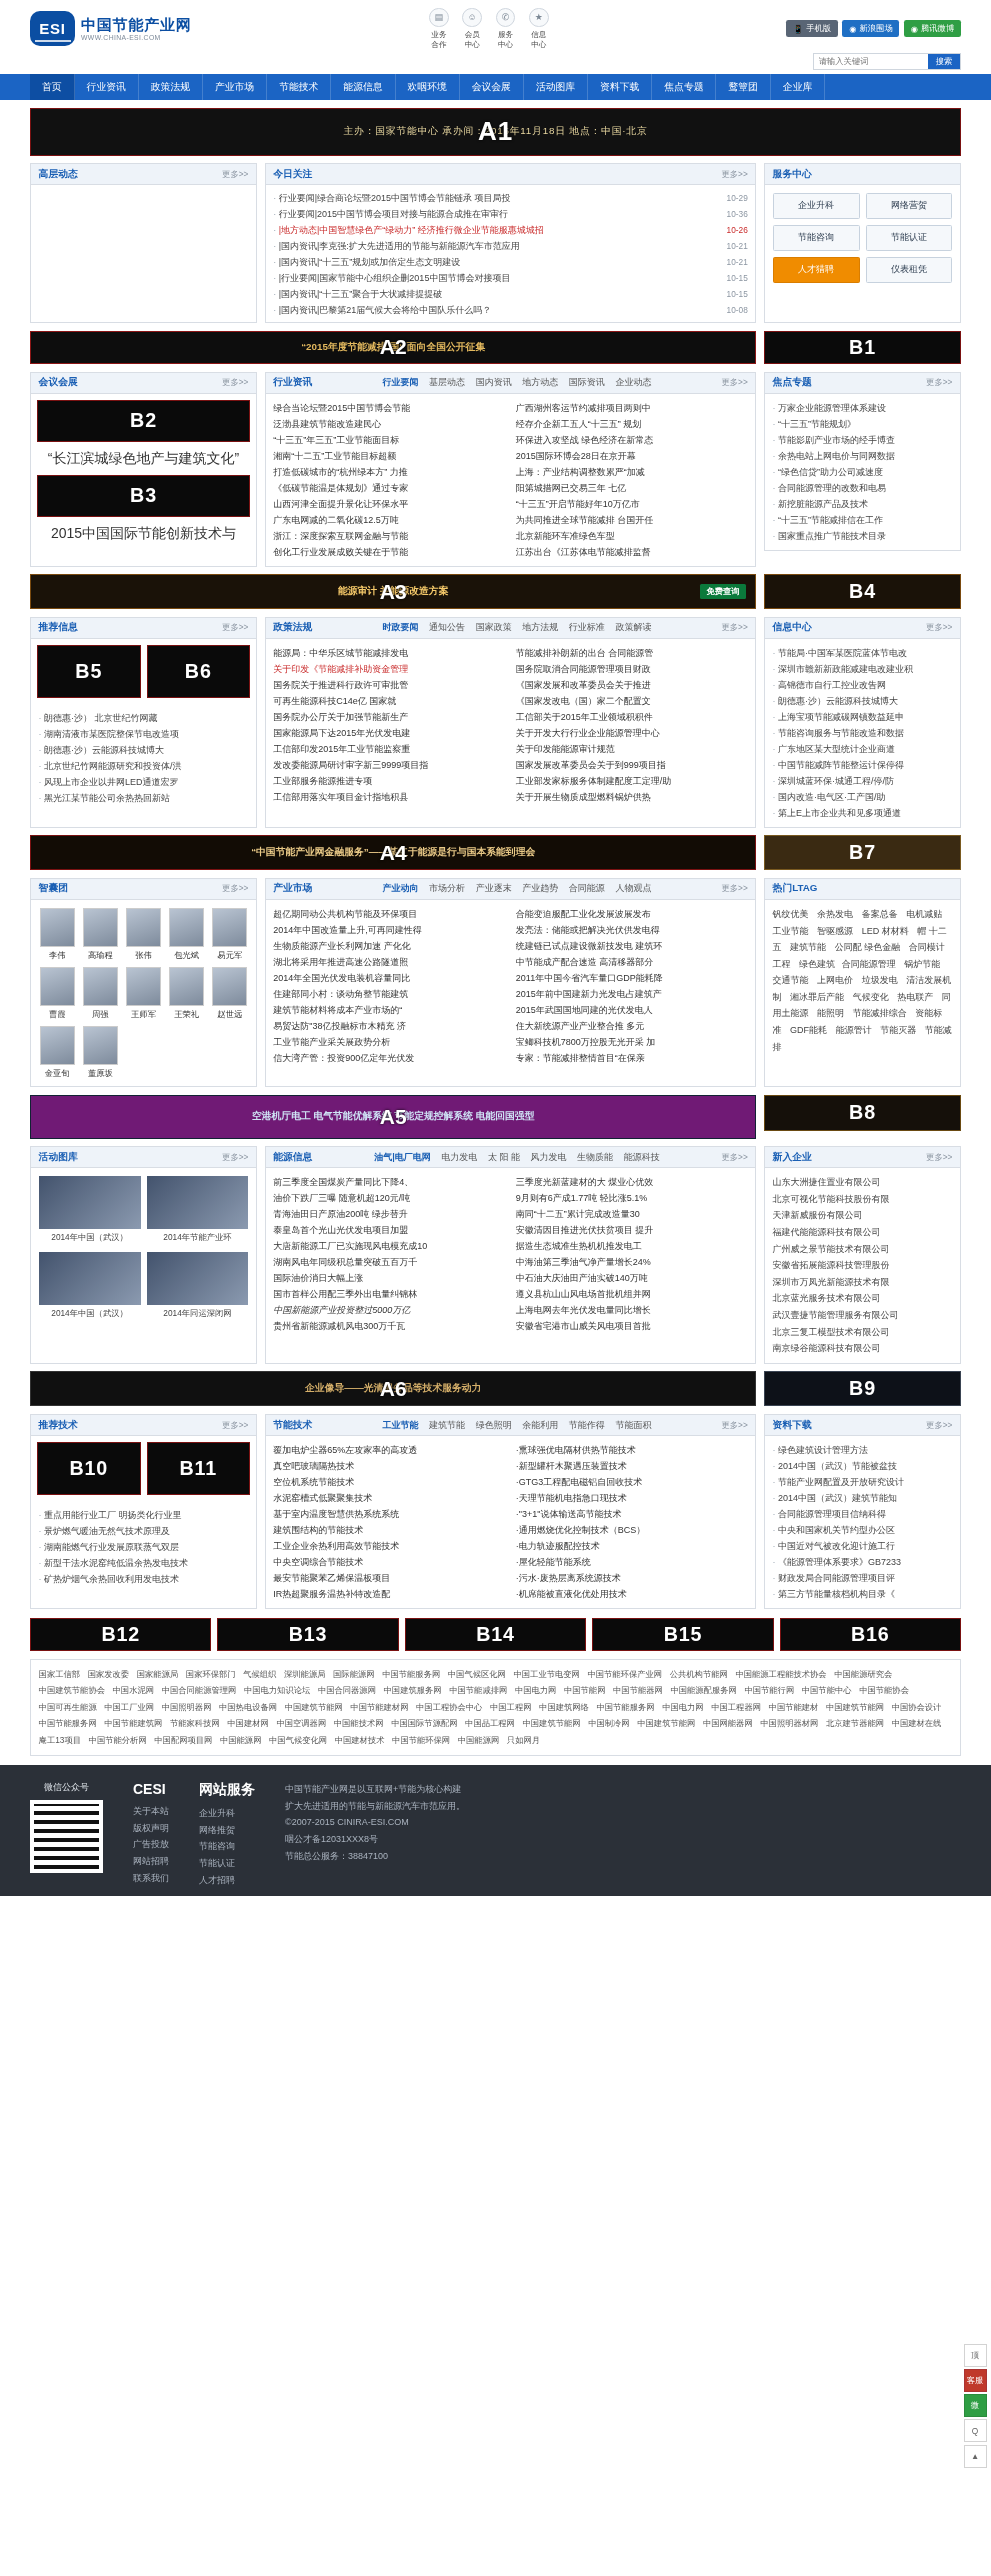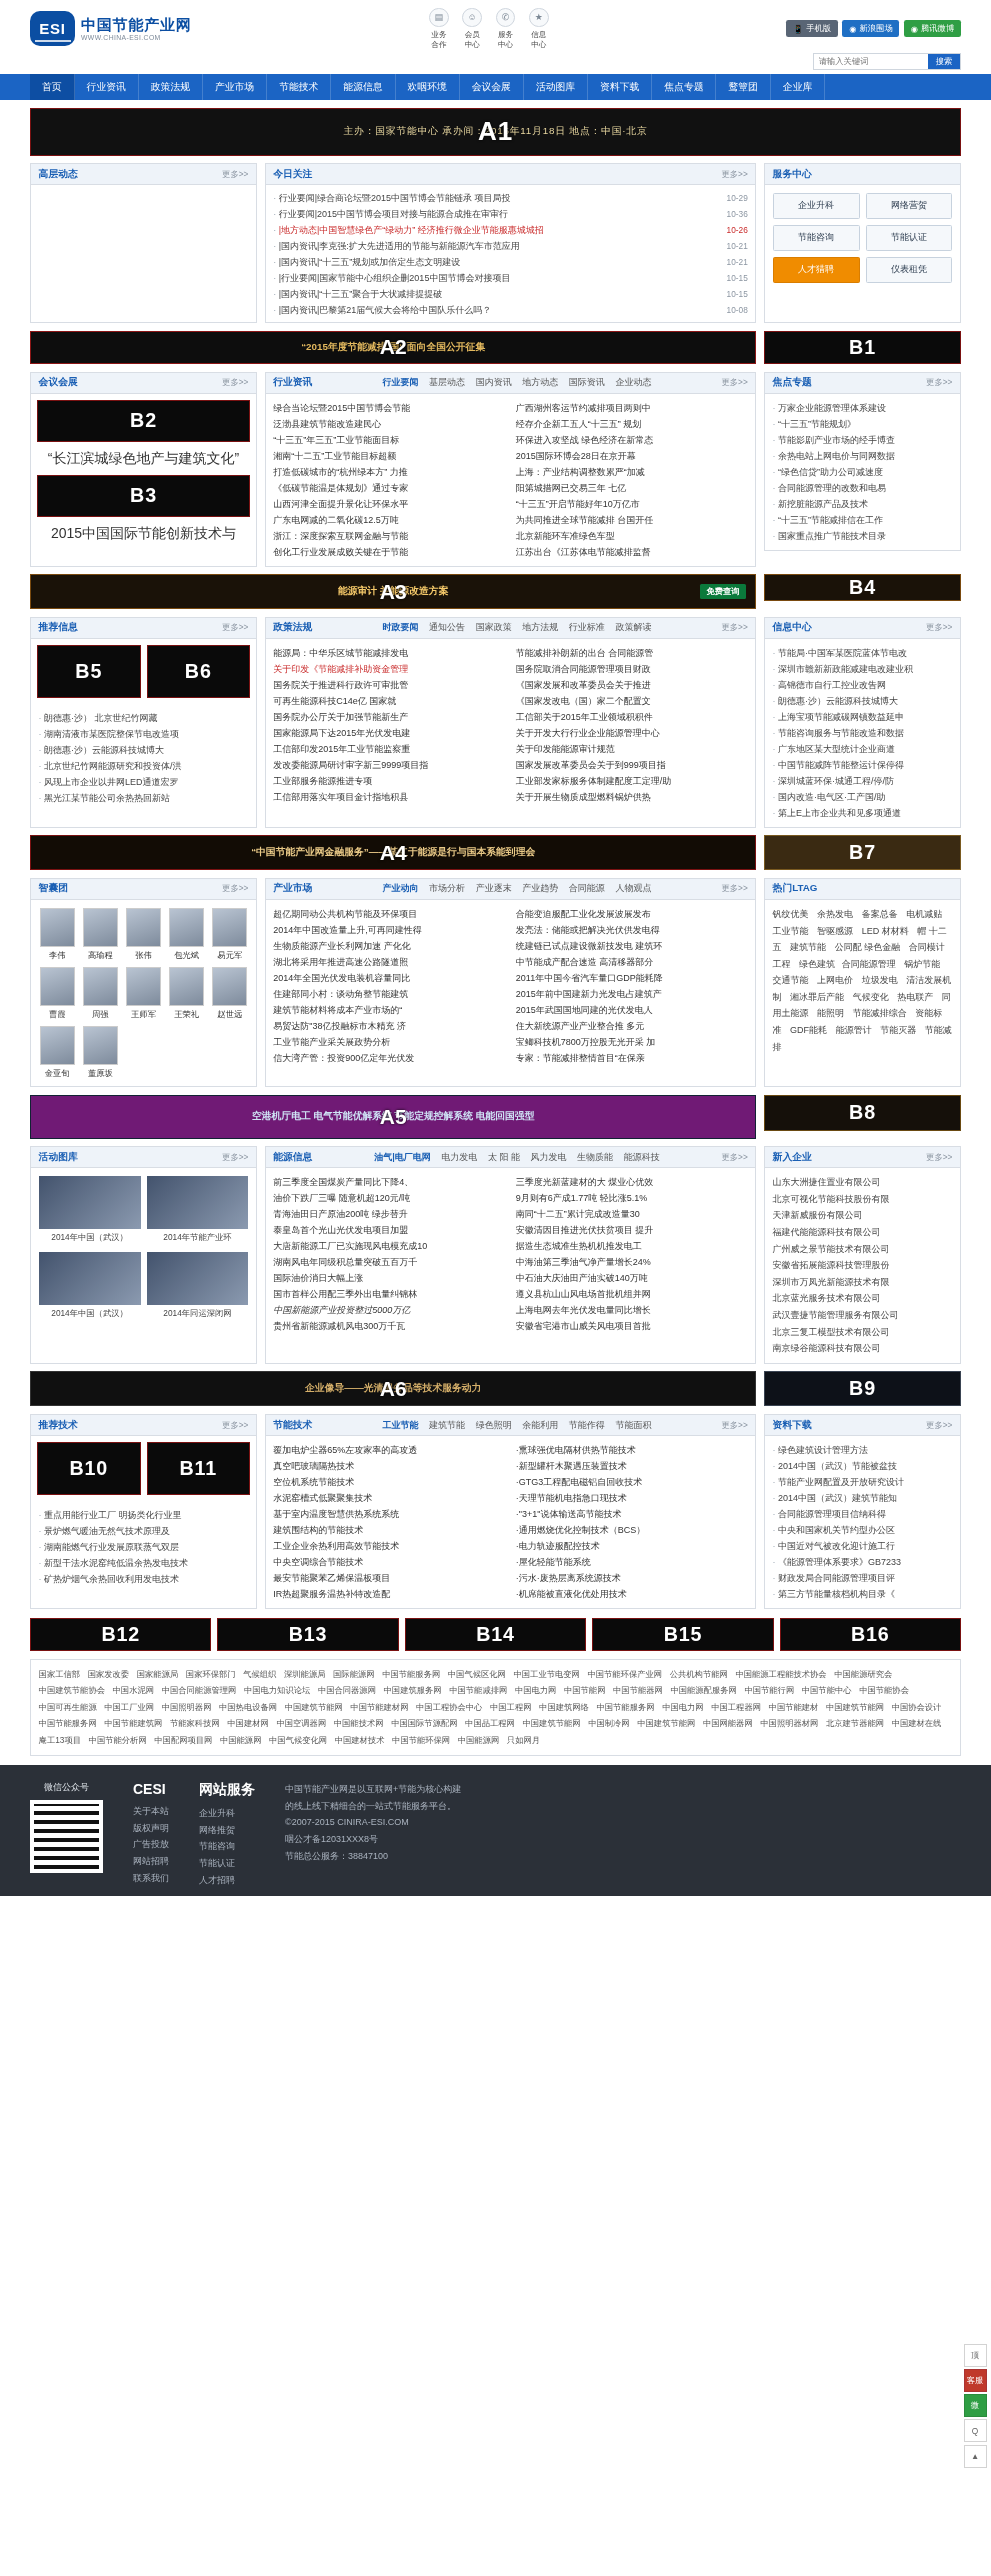--- a/index.html
+++ b/index.html
@@ -433,21 +433,21 @@
         </div>
       </div>
     </div>
 
     <div class="row">
       <div class="ad ad-a3" style="flex:1;">
         <span>能源审计 并能源改造方案</span>
         <span class="ph-label" style="font-size:21px;">A3</span>
         <span style="position:absolute;right:9px;background:#0b7a3b;color:#fff;font-size:8.3px;padding:2.3px 6.8px;border-radius:1.5px;">免费查询</span>
       </div>
-      <div class="ph" style="width:197px;height:27px;background:#1a1208;border-color:#7a4a0f;">
+      <div class="ph" style="width:197px;height:35px;background:#1a1208;border-color:#7a4a0f;">
         <span class="lbl">B4</span>
       </div>
     </div>
 
     <div class="row">
       <div class="panel col-left">
         <div class="panel-hd">
           <span class="title">推荐信息</span>
           <span class="more">更多&gt;&gt;</span>
         </div>
@@ -918,21 +918,21 @@
         <ul>
           <li>企业升科</li>
           <li>网络推贺</li>
           <li>节能咨询</li>
           <li>节能认证</li>
           <li>人才招聘</li>
         </ul>
       </div>
       <div class="fabout">
         <div>中国节能产业网是以互联网+节能为核心构建</div>
-        <div>的线上线下精细合的一站式节能服务平台。</div>
+        <div>扩大先进适用的节能与新能源汽车市范应用。</div>
         <div>©2007-2015 CINIRA-ESI.COM</div>
         <div>咽公才备12031XXX8号</div>
         <div>节能总公服务：38847100</div>
       </div>
     </div>
   </div>
 
   <div style="position:fixed;right:4.5px;bottom:106px;width:23px;" class="floatbar">
     <div>顶</div>
     <div class="red">客服</div>

